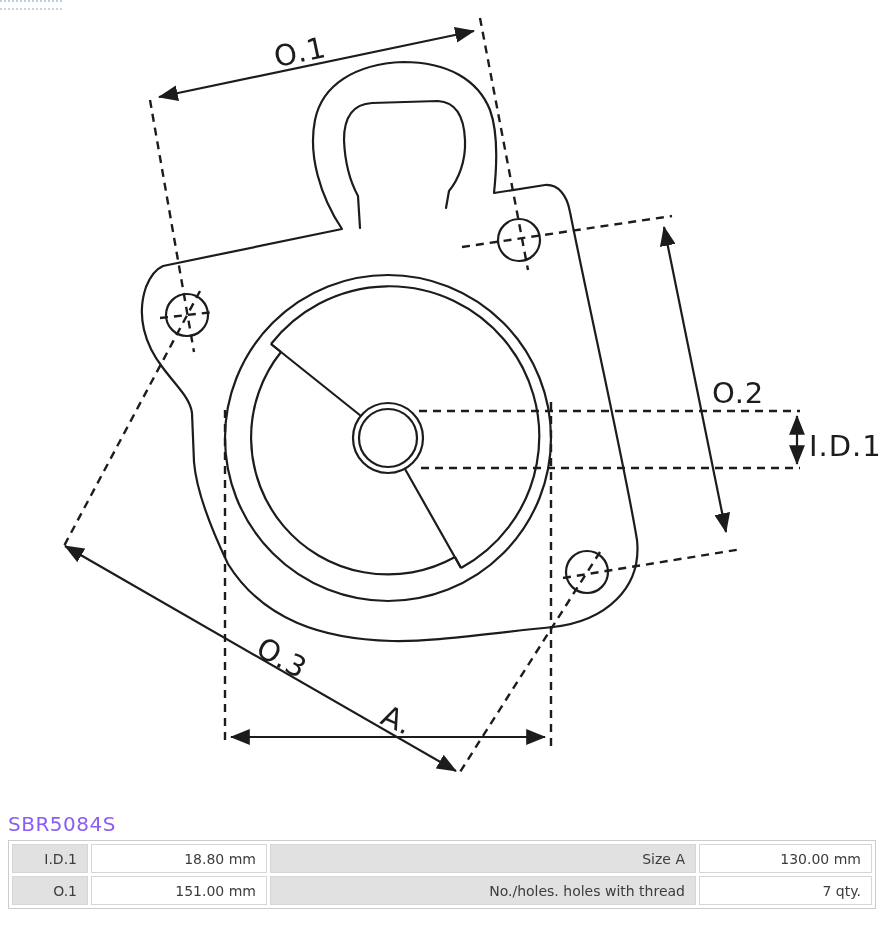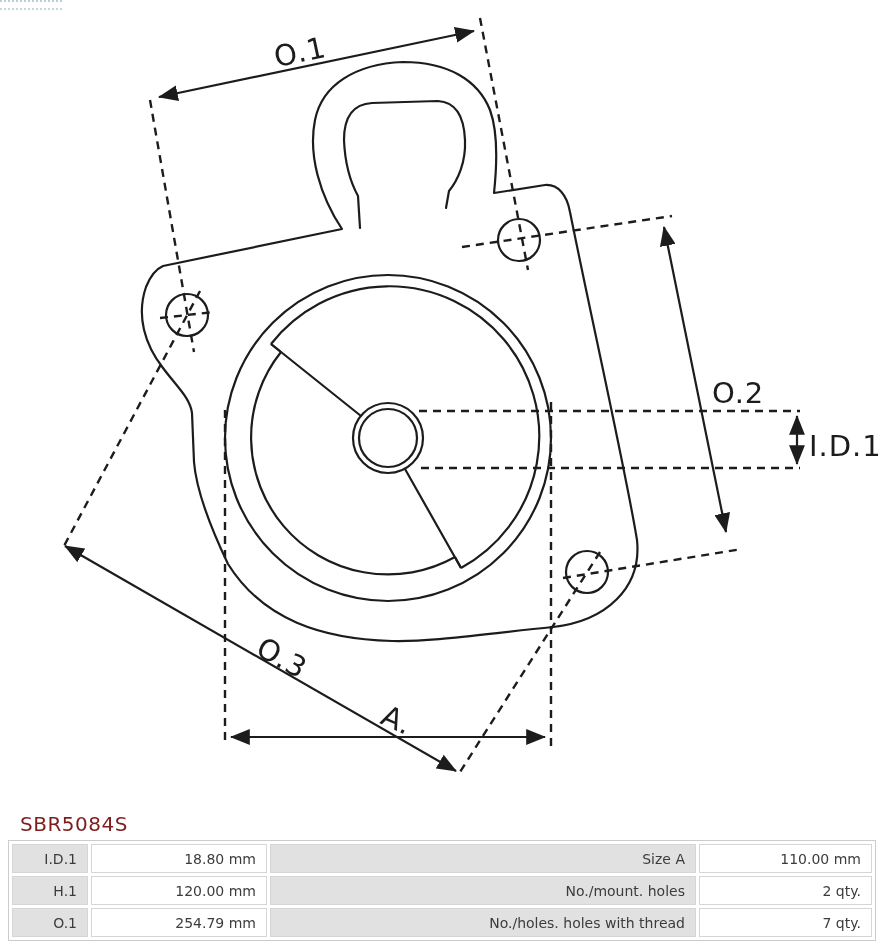--- a/index.html
+++ b/index.html
@@ -11,22 +11,22 @@
     position:absolute;left:0;top:0;width:62px;height:6px;
     border-top:2px dotted #a9c2d6;border-bottom:2px dotted #b8cdd9;
     opacity:.8;
   }
   .drawing-wrap{position:absolute;left:0;top:0;width:889px;height:800px;}
   svg text{
     font-family:"DejaVu Sans","Liberation Sans",sans-serif;
     font-size:29px;fill:#1c1c1c;letter-spacing:1px;
   }
   .part-heading{
-    position:absolute;left:20px;top:812px;
-    font-size:20px;line-height:24px;color:#7f1d1d;
+    position:absolute;left:8px;top:812px;
+    font-size:20px;line-height:24px;color:#8b5cf6;
     letter-spacing:0.5px;
   }
   table.spec{
     position:absolute;left:8px;top:840px;
     border-collapse:separate;border-spacing:3px;
     background:#ffffff;border:1px solid #cccccc;
     table-layout:fixed;
   }
   table.spec td{
     height:27px;padding:0 10px 0 4px;
@@ -126,28 +126,22 @@
 </div>
 
 <div class="part-heading">SBR5084S</div>
 
 <table class="spec">
   <tbody>
     <tr>
       <td class="lbl c0">I.D.1</td>
       <td class="val c1">18.80 mm</td>
       <td class="lbl c2">Size A</td>
-      <td class="val c3">110.00 mm</td>
-    </tr>
-    <tr>
-      <td class="lbl c0">H.1</td>
-      <td class="val c1">120.00 mm</td>
-      <td class="lbl c2">No./mount. holes</td>
-      <td class="val c3">2 qty.</td>
+      <td class="val c3">130.00 mm</td>
     </tr>
     <tr>
       <td class="lbl c0">O.1</td>
-      <td class="val c1">254.79 mm</td>
+      <td class="val c1">151.00 mm</td>
       <td class="lbl c2">No./holes. holes with thread</td>
       <td class="val c3">7 qty.</td>
     </tr>
   </tbody>
 </table>
 
 </body></html>

